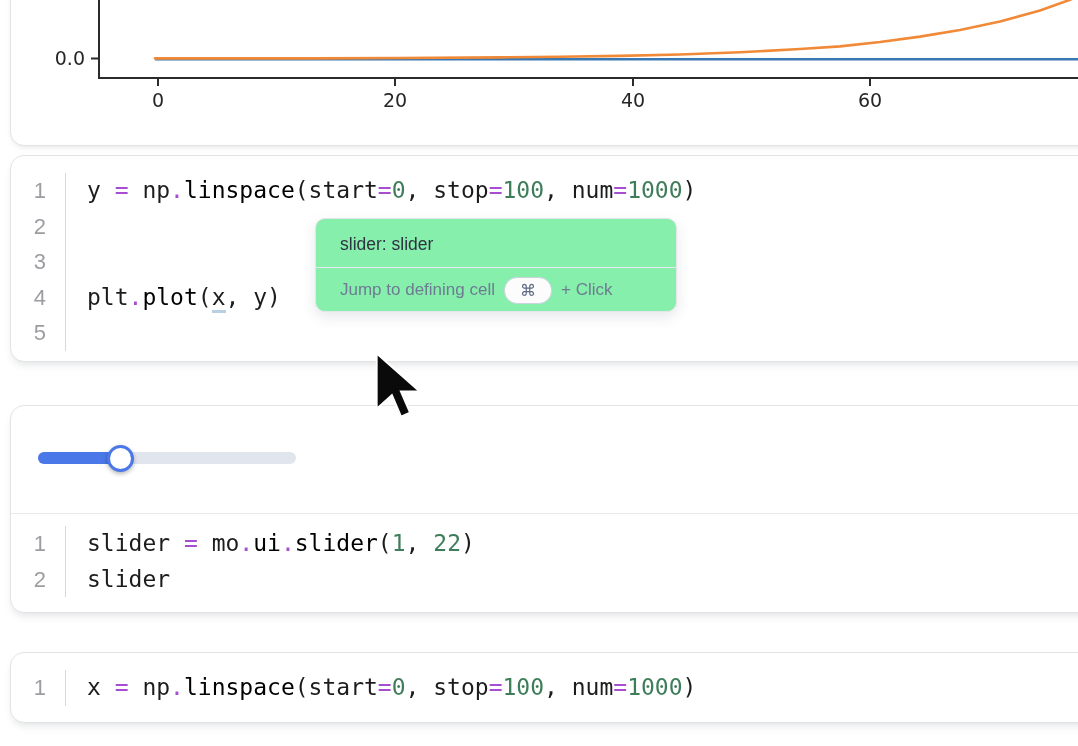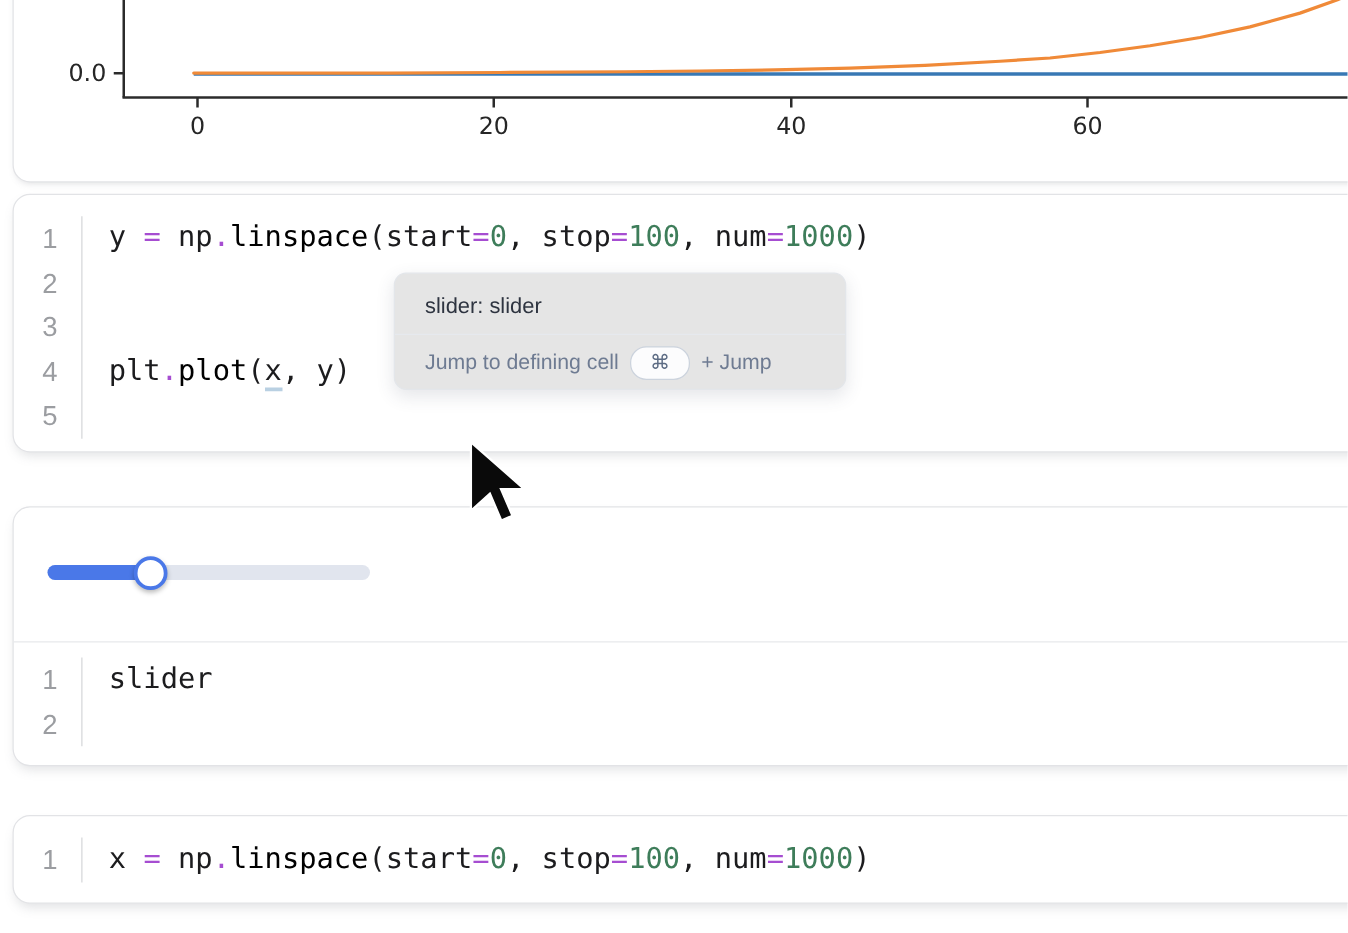--- a/index.html
+++ b/index.html
@@ -31,21 +31,21 @@
   .tok-f{color:#000000;}
   .tok-n{color:#3e7d5a;}
   .tok-u{border-bottom:3.5px solid #b9d0e2;}
 
   #cell-code-main{top:155px;height:207px;}
   #cell-code-main .code-wrap{padding-top:17px;}
 
   
   #tooltip{
     position:absolute;left:315px;top:218px;width:362px;height:94px;z-index:10;
-    background:#e5e5e5;border:1px solid #e3e6ea;border-radius:10px;box-sizing:border-box;
+    background:#86efac;border:1px solid #e3e6ea;border-radius:10px;box-sizing:border-box;
     box-shadow:0 5px 14px rgba(60,70,90,.13);
   }
   #tooltip .tt-title{
     height:49px;box-sizing:border-box;padding:15px 0 0 24px;
     font-size:17.5px;color:#2e3440;border-bottom:1px solid #e6e9ee;
   }
   #tooltip .tt-footer{
     height:44px;display:flex;align-items:center;padding:0 18px 0 24px;
     color:#6e7b92;font-size:17px;gap:9px;
   }
@@ -117,21 +117,21 @@
       <div class="code-line"><span class="tok-p">plt</span><span class="tok-o">.</span><span class="tok-f">plot</span><span class="tok-p">(</span><span class="tok-p tok-u">x</span><span class="tok-p">, y)</span></div>
     </div>
   </div>
 </div>
 
 <div id="tooltip">
   <div class="tt-title">slider: slider</div>
   <div class="tt-footer">
     <span>Jump to defining cell</span>
     <span class="kbd-pill">⌘</span>
-    <span>+ Jump</span>
+    <span>+ Click</span>
   </div>
 </div>
 
 <svg id="cursor" width="50" height="76" viewBox="0 0 19 29">
   <path d="M1,1 L1,22 L6.8,16.8 L10.3,25 L13.7,23.5 L10.2,15.4 L17.3,15.4 Z" fill="#0a0a0a" stroke="#ffffff" stroke-width="0.7"></path>
 </svg>
 
 <div class="cell" id="cell-slider">
   <div class="output-area">
     <div id="slider-widget">
@@ -139,20 +139,21 @@
       <div class="slider-fill" id="slider-fill" style="width: 32%;"></div>
       <div class="slider-thumb" id="slider-thumb" style="left: 69.06px;"></div>
     </div>
   </div>
   <div class="code-wrap">
     <div class="gutter">
       <div>1</div>
       <div>2</div>
     </div>
     <div class="lines">
+      <div class="code-line"><span class="tok-p">slider </span><span class="tok-o">=</span><span class="tok-p"> mo</span><span class="tok-o">.</span><span class="tok-f">ui</span><span class="tok-o">.</span><span class="tok-f">slider</span><span class="tok-p">(</span><span class="tok-n">1</span><span class="tok-p">, </span><span class="tok-n">22</span><span class="tok-p">)</span></div>
       <div class="code-line"><span class="tok-p">slider</span></div>
     </div>
   </div>
 </div>
 
 <div class="cell" id="cell-code-x">
   <div class="code-wrap">
     <div class="gutter">
       <div>1</div>
     </div>

